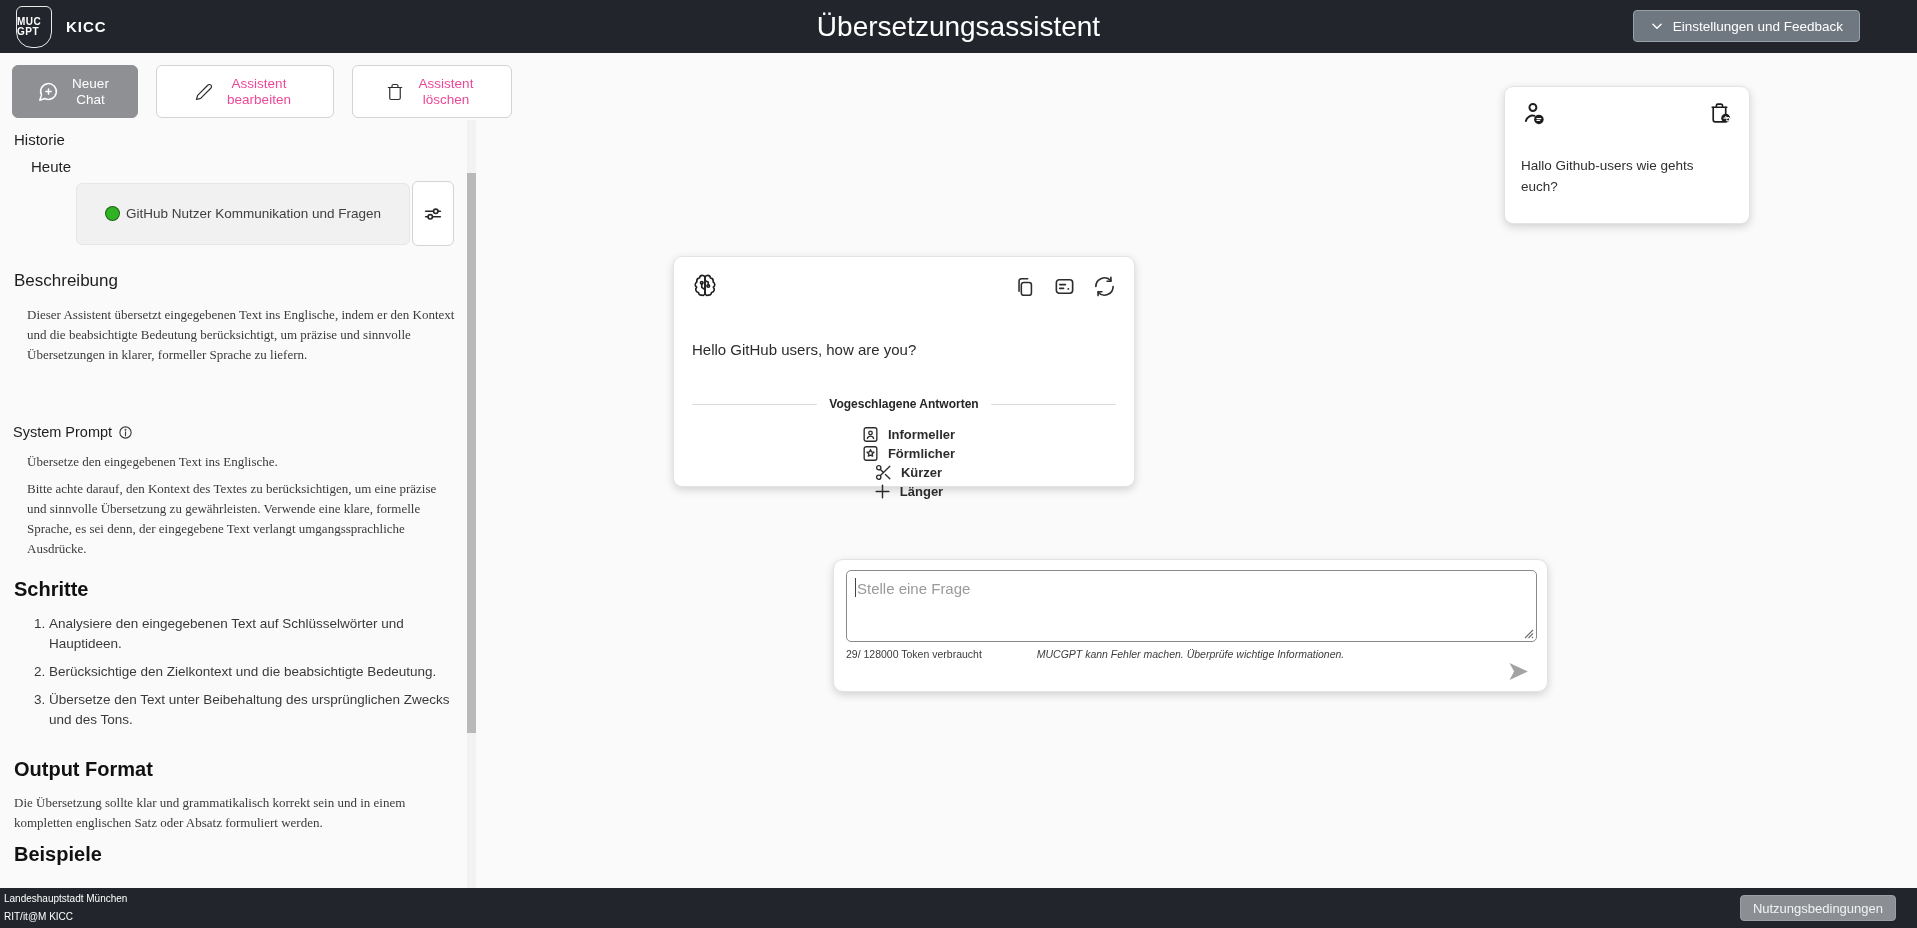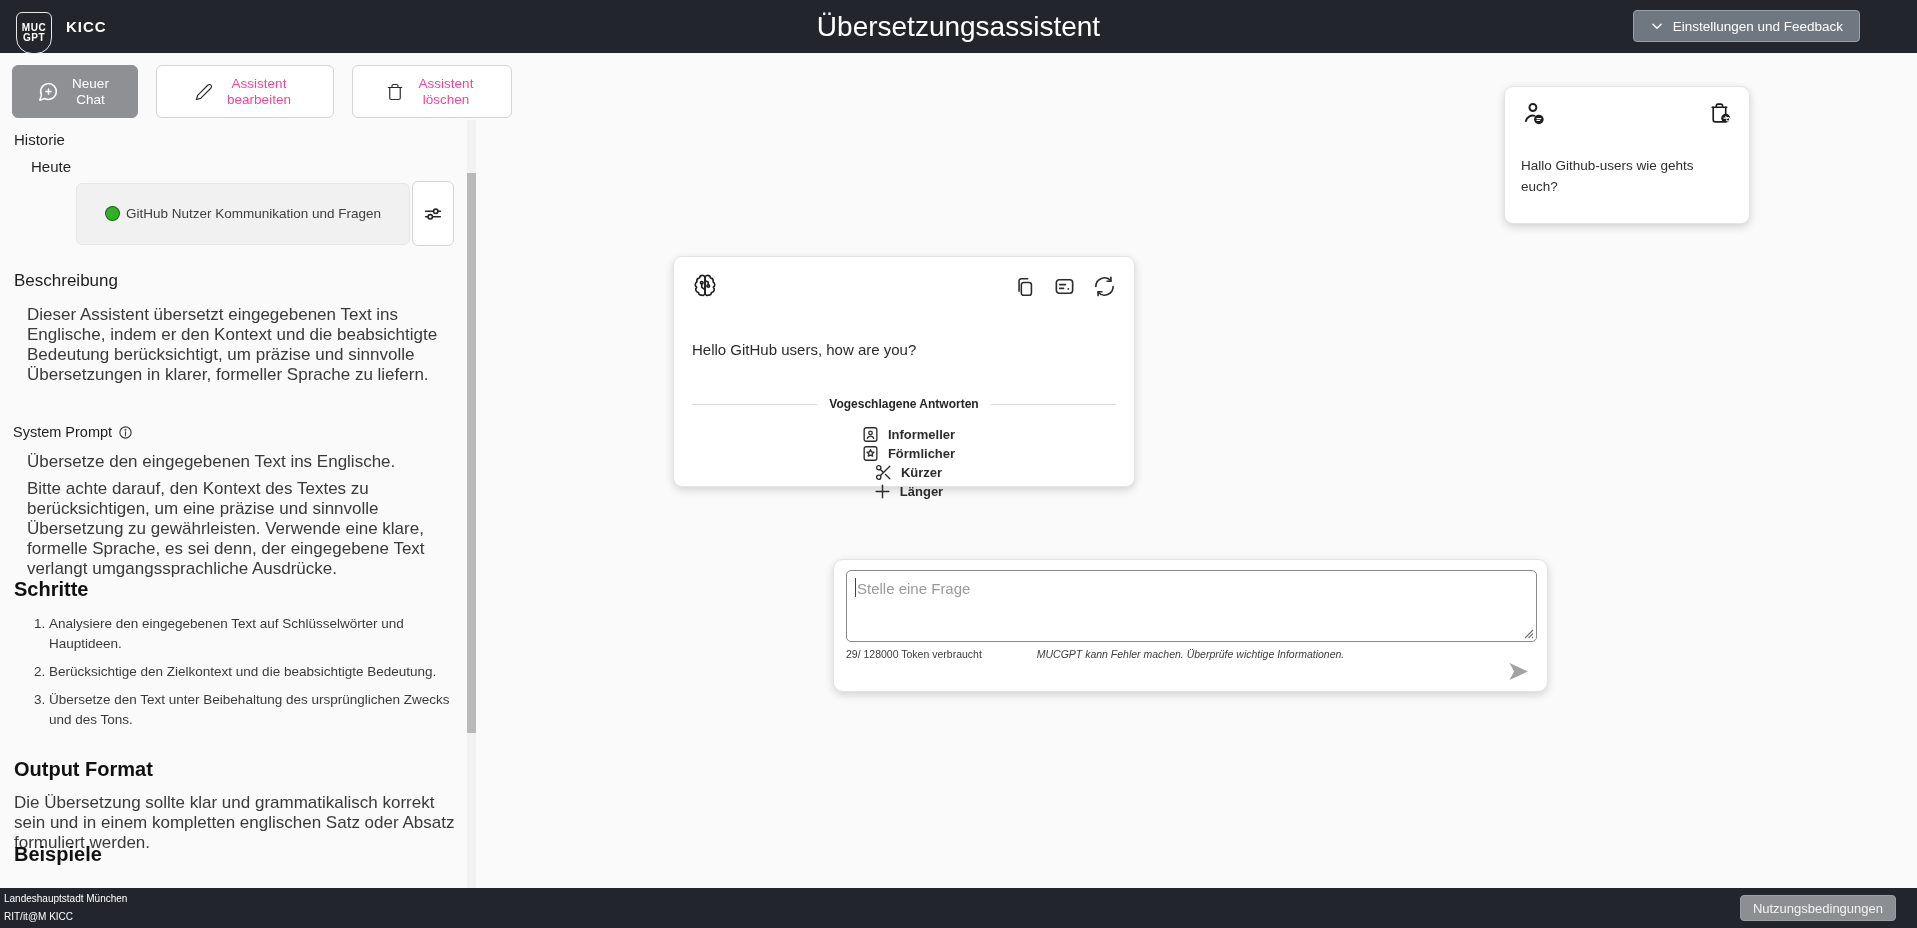--- a/index.html
+++ b/index.html
@@ -1,21 +1,21 @@
 <!DOCTYPE html>
 <html><head>
 <meta charset="utf-8">
 <style>
   * { margin:0; padding:0; box-sizing:border-box; }
   html,body { width:1917px; height:928px; font-family:"Liberation Sans", sans-serif; background:#fafafa; overflow:hidden; }
   #app { position:relative; width:1917px; height:928px; background:#fafafa; }
 
   
   .topbar { position:absolute; top:0; left:0; width:100%; height:53px; background:#22262c; display:flex; align-items:center; }
-  .logo-shield { position:absolute; left:16px; top:12px; width:36px; height:42px; border:1.6px solid #e8e8e8; border-radius:6px 6px 16px 16px; display:flex; flex-direction:column; align-items:center; justify-content:center; color:#fff; font-weight:bold; font-size:10px; line-height:10px; letter-spacing:.5px; }
+  .logo-shield { position:absolute; left:16px; top:6px; width:36px; height:42px; border:1.6px solid #e8e8e8; border-radius:6px 6px 16px 16px; display:flex; flex-direction:column; align-items:flex-start; justify-content:center; color:#fff; font-weight:bold; font-size:10px; line-height:10px; letter-spacing:.5px; }
   .brand { position:absolute; left:66px; top:0; height:53px; display:flex; align-items:center; color:#fff; font-weight:bold; font-size:15px; letter-spacing:1px; }
   .page-title { position:absolute; left:0; right:0; top:0; height:53px; display:flex; align-items:center; justify-content:center; color:#fff; font-size:28px; font-weight:400; }
   .settings-btn { position:absolute; right:57px; top:10px; height:32px; padding:0 16px; background:#6f7880; border:1px solid #99a1a9; border-radius:4px; color:#fff; font-size:13.5px; display:flex; align-items:center; gap:9px; cursor:pointer; }
 
   
   .toolbar { position:absolute; left:12px; top:65px; display:flex; }
   .tb-btn { height:53px; border-radius:6px; display:flex; align-items:center; justify-content:center; gap:10px; font-size:13.5px; cursor:pointer; padding:0 14px; }
   .tb-btn .lbl { text-align:center; line-height:16px; }
   .tb-new { width:126px; background:#8e9093; color:#fff; border:1px solid #8e9093; }
   .tb-light { background:#fff; color:#ec4899; border:1px solid #d4d4d4; width:178px; margin-left:18px; }
@@ -24,21 +24,21 @@
   
   .sidebar { position:absolute; left:0; top:53px; width:478px; bottom:40px; }
   .hist-heading { position:absolute; left:14px; top:78px; font-size:15px; color:#1f1f1f; }
   .hist-group { position:absolute; left:31px; top:105px; font-size:15px; color:#1f1f1f; }
   .hist-item { position:absolute; left:76px; top:130px; width:334px; height:62px; background:#f1f1f1; border:1px solid #e6e6e6; border-radius:6px; display:flex; align-items:center; justify-content:center; padding:0 14px; cursor:pointer; }
   .hist-item .txt { color:#404040; font-size:13.5px; text-align:center; line-height:18px; }
   .green-dot { display:inline-block; width:15px; height:15px; border-radius:50%; background:#2fb224; border:1px solid rgba(0,0,0,.45); vertical-align:-3px; margin-right:6px; }
   .hist-options { position:absolute; left:412px; top:128px; width:42px; height:65px; background:#fff; border:1px solid #d4d4d4; border-radius:6px; display:flex; align-items:center; justify-content:center; cursor:pointer; color:#2c2c2c; }
   .sec-h1 { position:absolute; left:14px; font-size:17px; color:#1d1d1d; font-weight:400; }
   .sec-h2 { position:absolute; left:13px; font-size:14.5px; color:#1d1d1d; display:flex; align-items:center; gap:6px; }
-  .body-txt { position:absolute; left:27px; width:432px; font-size:17px; color:#3a3a3a; line-height:20px; }
+  .body-txt { position:absolute; left:27px; width:432px; font-size:13px; color:#3a3a3a; line-height:20px;font-family:Liberation Serif, serif; }
   .bold-h { position:absolute; left:14px; font-size:20px; font-weight:bold; color:#111; }
   .steps-list { position:absolute; left:27px; width:430px; font-size:13.5px; color:#3a3a3a; line-height:20px; padding-left:22px; }
   .steps-list li { margin-bottom:8px; }
   .sb-track { position:absolute; left:467px; top:67px; width:9px; bottom:0; background:#f2f2f2; }
   .sb-thumb { position:absolute; left:0; top:53px; width:9px; height:560px; background:#b9b9b9; }
 
   
   .card { position:absolute; background:#fff; border:1px solid #e3e3e3; border-radius:9px; box-shadow:0 3px 8px rgba(0,0,0,.16); }
   .user-card { left:1504px; top:86px; width:246px; height:138px; padding:14px 16px; }
   .user-card .msg { margin-top:28px; font-size:13.5px; color:#2f2f2f; line-height:21px; }

